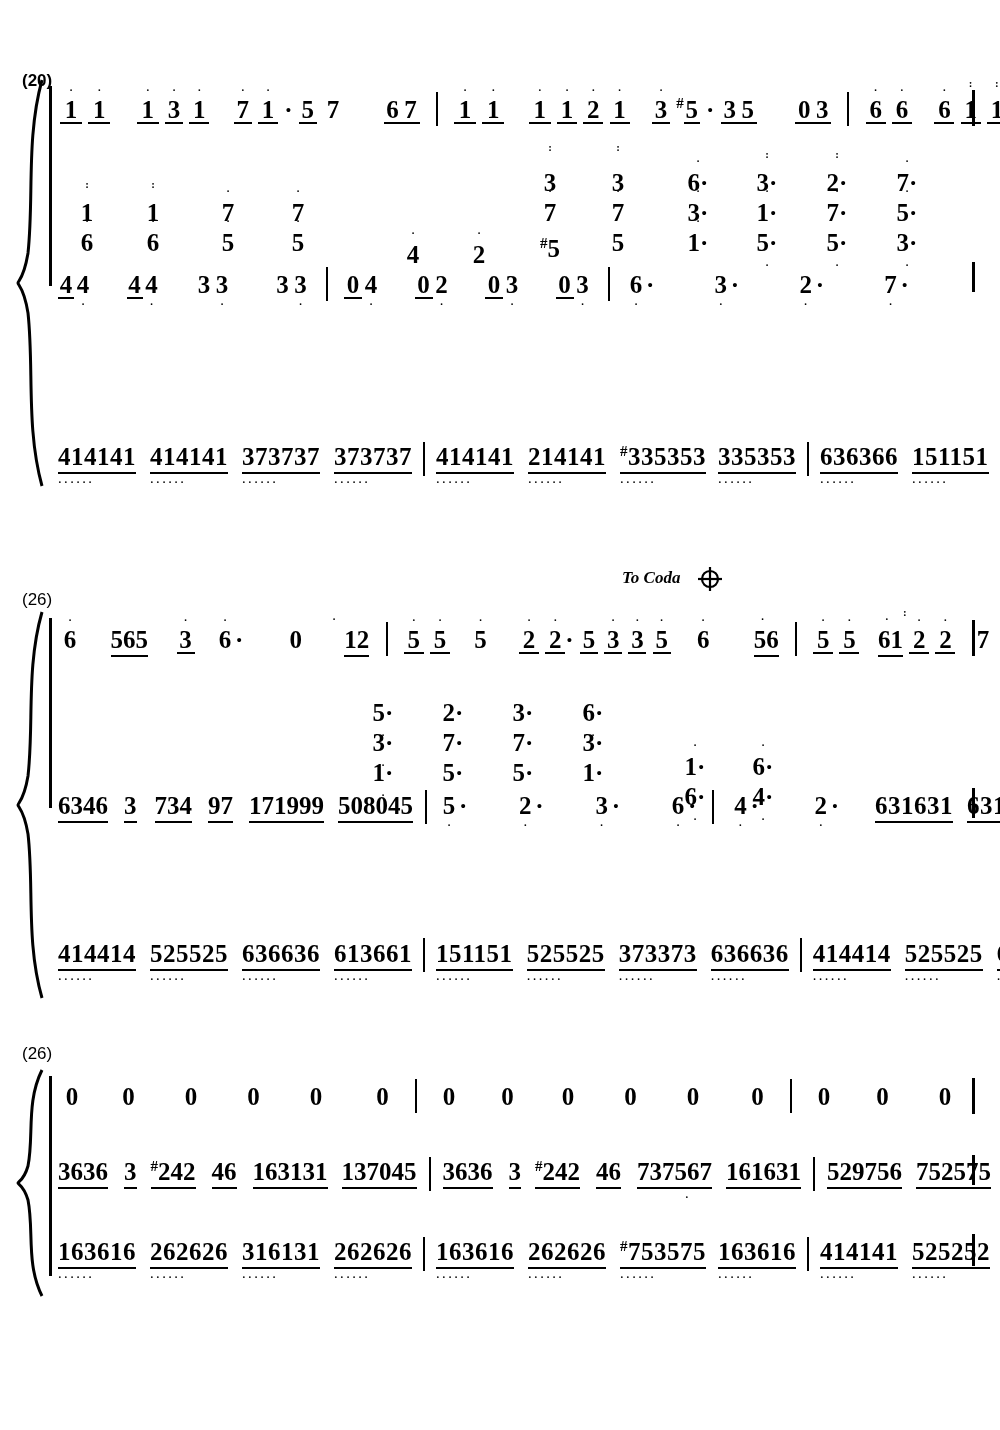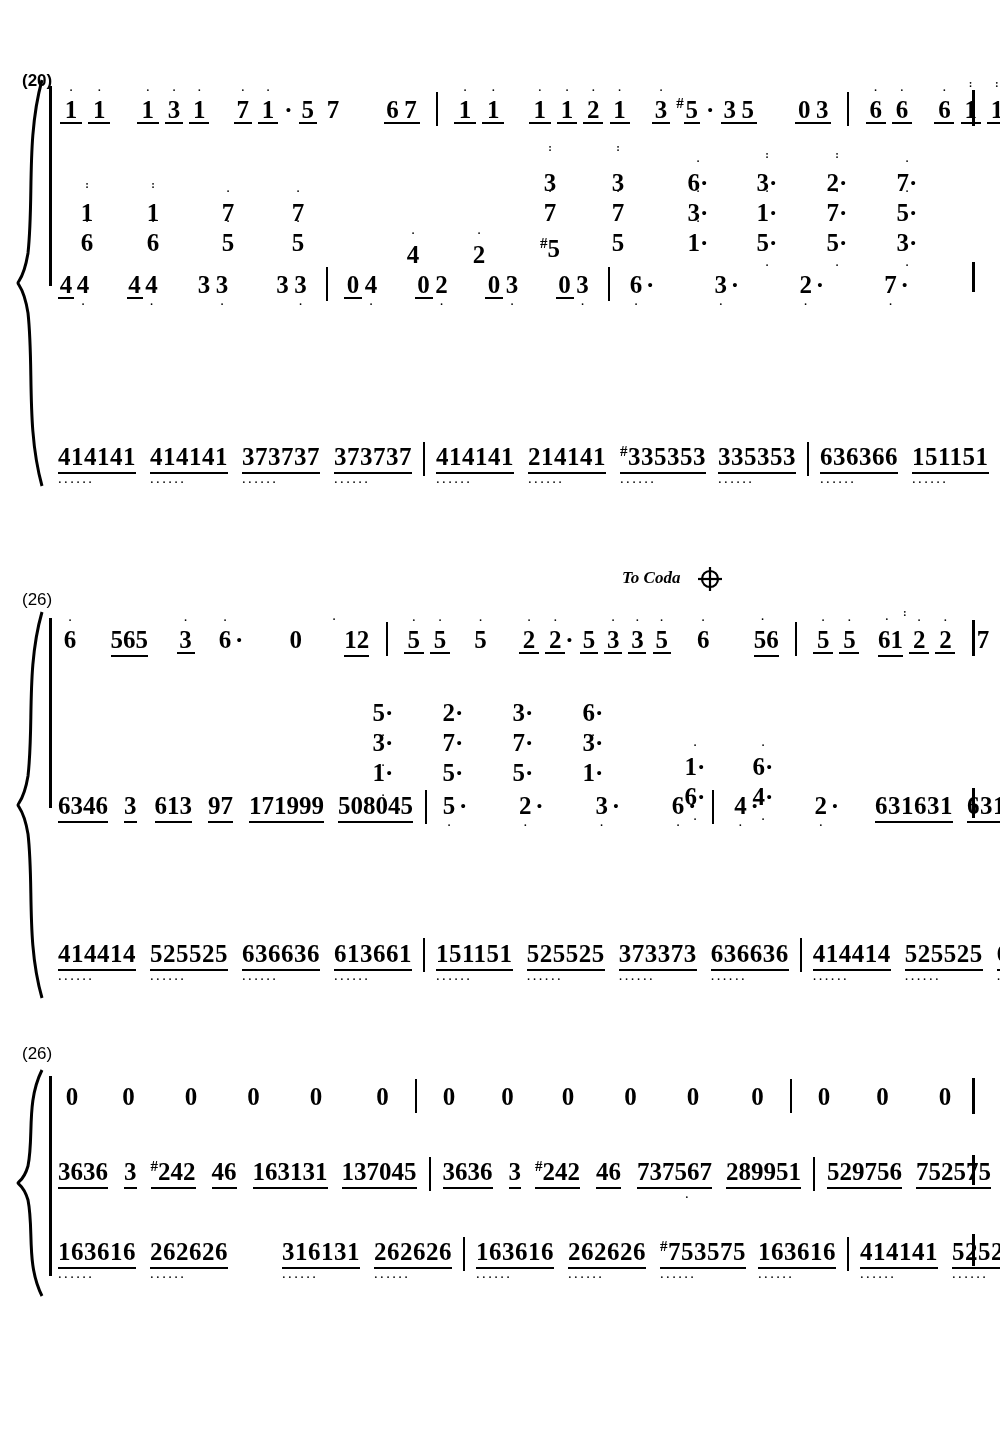--- a/index.html
+++ b/index.html
@@ -329,21 +329,21 @@
       <span style="display:inline-block;width:22px;"></span>
       
     </div>
     <div class="barline-abs" style="left:972px;top:100px;width:2.5px;height:36px;"></div>
 
     <div class="row" style="left:58px;top:272px;">
       <span class="run">6346</span>
       <span style="display:inline-block;width:8px;"></span>
       <span class="run">3</span>
       <span style="display:inline-block;width:10px;"></span>
-      <span class="run">613</span>
+      <span class="run">734</span>
       <span style="display:inline-block;width:8px;"></span>
       <span class="run">97</span>
       <span style="display:inline-block;width:8px;"></span>
       <span class="run">171999</span>
       <span style="display:inline-block;width:6px;"></span>
       <span class="run">508045</span>
       <span class="bar" style="margin:0 8px;"></span>
       <span class="note" style="width:20px;">5<span class="od dn1">·</span></span><span class="dot-aug">·</span>
       <span style="display:inline-block;width:40px;"></span>
       <span class="note" style="width:20px;">2<span class="od dn1">·</span></span><span class="dot-aug">·</span>
@@ -484,40 +484,40 @@
       <span class="run">3636</span>
       <span style="display:inline-block;width:8px;"></span>
       <span class="run">3</span>
       <span style="display:inline-block;width:6px;"></span>
       <span class="run"><span class="sharp">#</span>242</span>
       <span style="display:inline-block;width:8px;"></span>
       <span class="run">46</span>
       <span style="display:inline-block;width:8px;"></span>
       <span class="run">737567<span class="dots" style="letter-spacing:11px;left:48px;">·</span></span>
       <span style="display:inline-block;width:6px;"></span>
-      <span class="run">289951</span>
+      <span class="run">161631</span>
       <span class="bar" style="margin:0 8px;"></span>
       <span class="run">529756</span>
       <span style="display:inline-block;width:6px;"></span>
       <span class="run">752575</span>
       <span style="display:inline-block;width:6px;"></span>
       
       <span style="display:inline-block;width:8px;"></span>
       
       <span style="display:inline-block;width:8px;"></span>
       
     </div>
     <div class="barline-abs" style="left:972px;top:155px;width:2.5px;height:30px;"></div>
 
     <div class="row" style="left:58px;top:238px;">
       <span class="run" style="letter-spacing:0.5px;">163616<span class="dots">······</span></span>
       <span style="display:inline-block;width:6px;"></span>
       <span class="run" style="letter-spacing:0.5px;">262626<span class="dots">······</span></span>
       <span style="display:inline-block;width:6px;"></span>
-      <span class="run" style="letter-spacing:0.5px;margin-left:40px;">316131<span class="dots">······</span></span>
+      <span class="run" style="letter-spacing:0.5px;">316131<span class="dots">······</span></span>
       <span style="display:inline-block;width:6px;"></span>
       <span class="run" style="letter-spacing:0.5px;">262626<span class="dots">······</span></span>
       <span class="bar" style="margin:0 7px;"></span>
       <span class="run" style="letter-spacing:0.5px;">163616<span class="dots">······</span></span>
       <span style="display:inline-block;width:6px;"></span>
       <span class="run" style="letter-spacing:0.5px;">262626<span class="dots">······</span></span>
       <span style="display:inline-block;width:6px;"></span>
       <span class="run" style="letter-spacing:0.5px;"><span class="sharp">#</span>753575<span class="dots">······</span></span>
       <span style="display:inline-block;width:4px;"></span>
       <span class="run" style="letter-spacing:0.5px;">163616<span class="dots">······</span></span>

